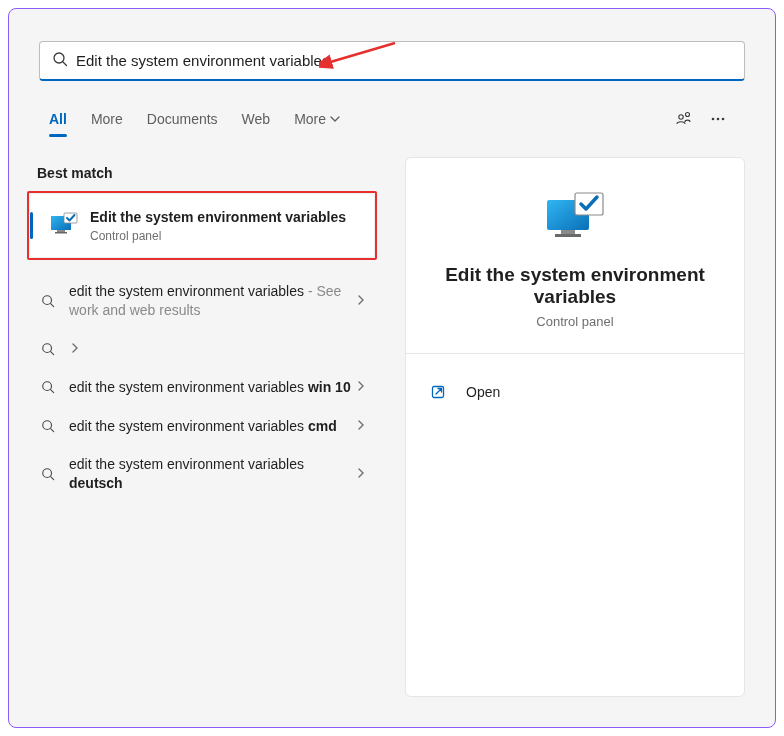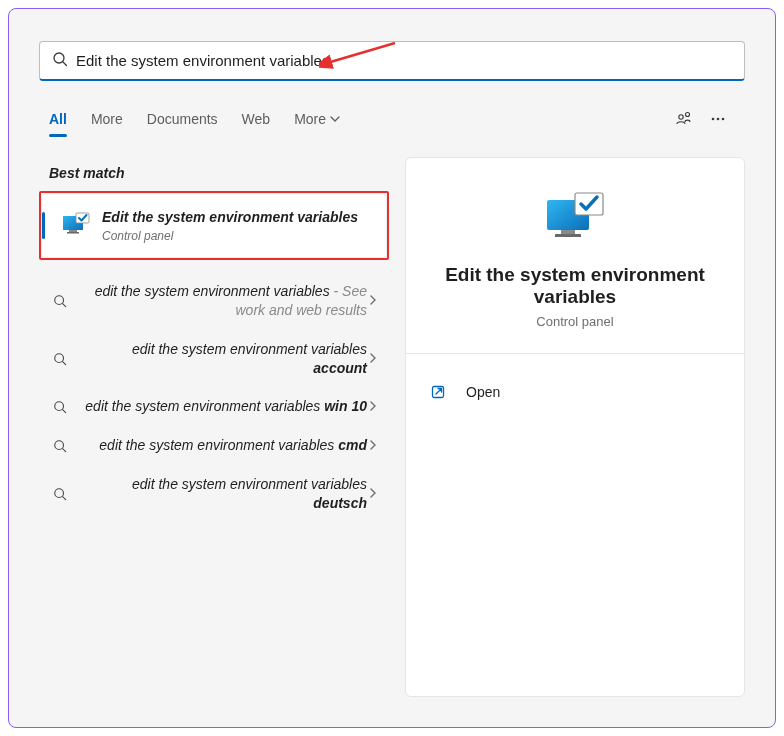--- a/index.html
+++ b/index.html
@@ -14,32 +14,32 @@
     .arrow { position: absolute; top: 30px; left: 310px; pointer-events: none; }
 
     .tabs-row { position: absolute; top: 92px; left: 40px; right: 40px; height: 36px; display: flex; align-items: center; }
     .tab { font-size: 14px; color: #5e5e5e; margin-right: 24px; cursor: pointer; position: relative; padding: 6px 0; display: flex; align-items: center; }
     .tab.active { color: #0067c0; font-weight: 700; }
     .tab.active::after { content: ""; position: absolute; bottom: -4px; left: 0; right: 0; height: 3px; background: #0067c0; border-radius: 2px; }
     .tab .chev { margin-left: 4px; }
     .tabs-spacer { flex: 1; }
     .tabs-icon { width: 34px; display: flex; align-items: center; justify-content: center; cursor: pointer; }
 
-    .left-pane { position: absolute; top: 148px; left: 30px; width: 350px; bottom: 30px; font-style: italic; }
+    .left-pane { position: absolute; top: 148px; left: 18px; width: 350px; bottom: 30px; }
     .section-header { font-size: 14px; font-weight: 600; color: #1f1f1f; margin: 8px 10px 10px 10px; }
 
     .best-match-box { border: 2px solid #e5302f; border-radius: 2px; padding: 0; margin-bottom: 12px; }
     .best-match-item { background: #fff; border-radius: 4px; display: flex; align-items: center; padding: 14px 14px; position: relative; border: 1px solid #eee; }
     .best-match-item::before { content: ""; position: absolute; left: 0; top: 18px; bottom: 18px; width: 3px; background: #0067c0; border-radius: 2px; }
     .bm-icon { width: 28px; height: 28px; margin-right: 12px; margin-left: 6px; flex-shrink: 0; }
     .bm-text .bm-title { font-size: 14px; font-weight: 600; color: #1f1f1f; line-height: 1.35; }
     .bm-text .bm-sub { font-size: 12px; color: #6f6f6f; margin-top: 2px; }
 
     .web-list { margin-top: 6px; }
-    .web-item { display: flex; align-items: center; padding: 10px 10px; border-radius: 4px; cursor: pointer; text-align: right; }
+    .web-item { display: flex; align-items: center; padding: 10px 10px; border-radius: 4px; cursor: pointer; }
     .web-item .search-ic { width: 22px; display: flex; justify-content: center; margin-right: 10px; color: #4a4a4a; }
     .web-item .wi-text { flex: 1; font-size: 14px; color: #1f1f1f; line-height: 1.35; }
     .web-item .wi-text .hint { color: #8a8a8a; }
     .web-item .wi-text .bold { font-weight: 600; }
     .web-item .chev-r { color: #6f6f6f; }
 
     .right-pane { position: absolute; top: 148px; left: 396px; right: 30px; bottom: 30px; background: #fff; border: 1px solid #e5e5e5; border-radius: 6px; padding: 28px 24px; }
     .detail-icon { display: flex; justify-content: center; margin-top: 4px; margin-bottom: 18px; }
     .detail-title { text-align: center; font-size: 19px; font-weight: 600; color: #1f1f1f; }
     .detail-sub { text-align: center; font-size: 13px; color: #6f6f6f; margin-top: 6px; }
@@ -155,21 +155,20 @@
                 <path d="M4 2 L8 6 L4 10" fill="none" stroke="#6f6f6f" stroke-width="1.4" stroke-linecap="round"></path>
               </svg></span>
           </div>
           <div class="web-item">
             <span class="search-ic">
               <svg width="14" height="14" viewBox="0 0 16 16">
                 <circle cx="7" cy="7" r="5" fill="none" stroke="#4a4a4a" stroke-width="1.3"></circle>
                 <line x1="11" y1="11" x2="14.5" y2="14.5" stroke="#4a4a4a" stroke-width="1.3" stroke-linecap="round"></line>
               </svg>
             </span>
-            <span class="wi-text"><span>edit the system environment variables </span><span class="bold">account</span></span>
             <span class="chev-r"><svg width="12" height="12" viewBox="0 0 12 12">
                 <path d="M4 2 L8 6 L4 10" fill="none" stroke="#6f6f6f" stroke-width="1.4" stroke-linecap="round"></path>
               </svg></span>
           </div>
           <div class="web-item">
             <span class="search-ic">
               <svg width="14" height="14" viewBox="0 0 16 16">
                 <circle cx="7" cy="7" r="5" fill="none" stroke="#4a4a4a" stroke-width="1.3"></circle>
                 <line x1="11" y1="11" x2="14.5" y2="14.5" stroke="#4a4a4a" stroke-width="1.3" stroke-linecap="round"></line>
               </svg>

